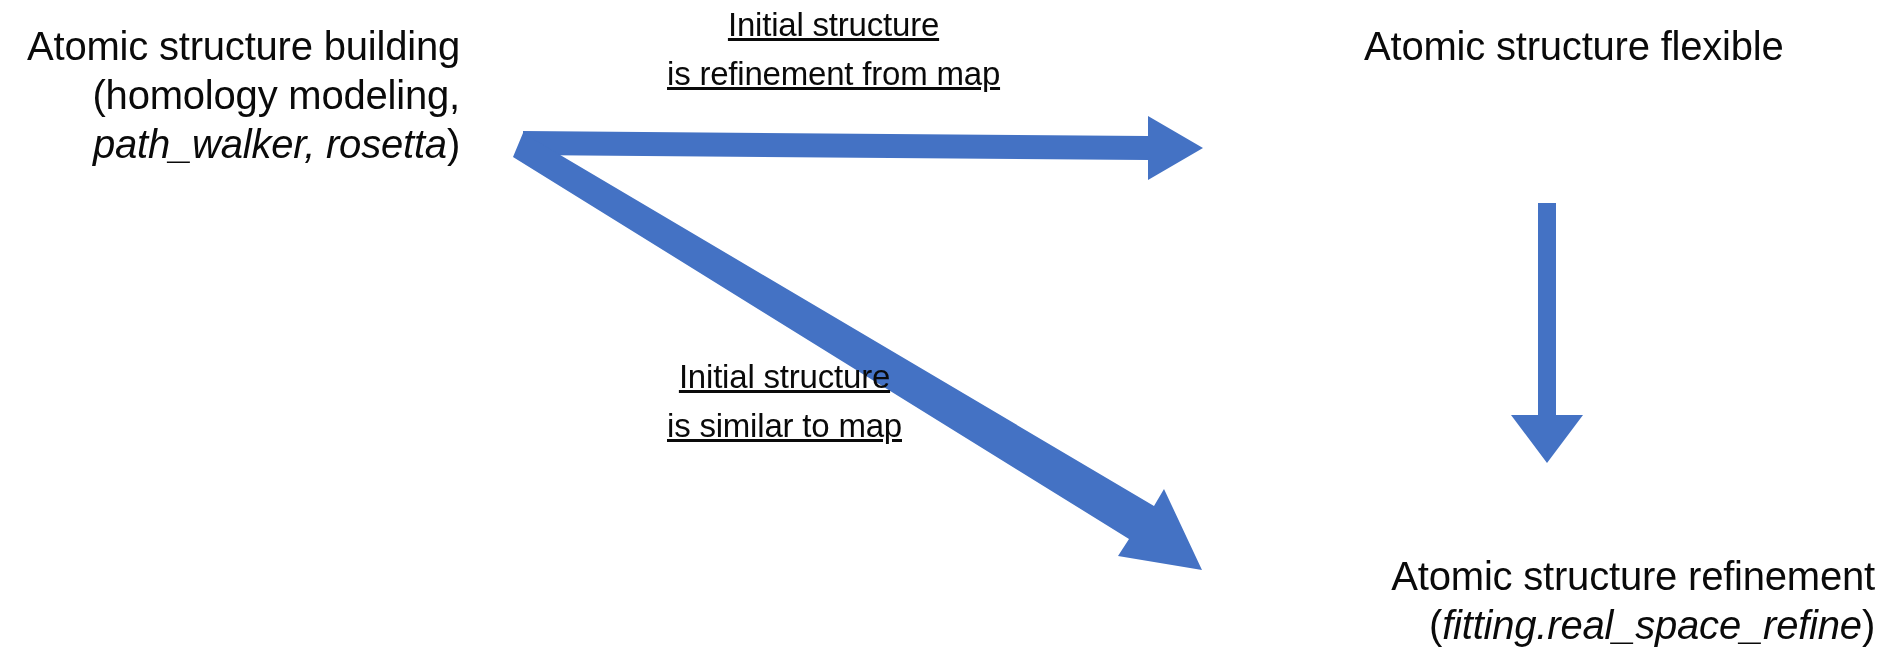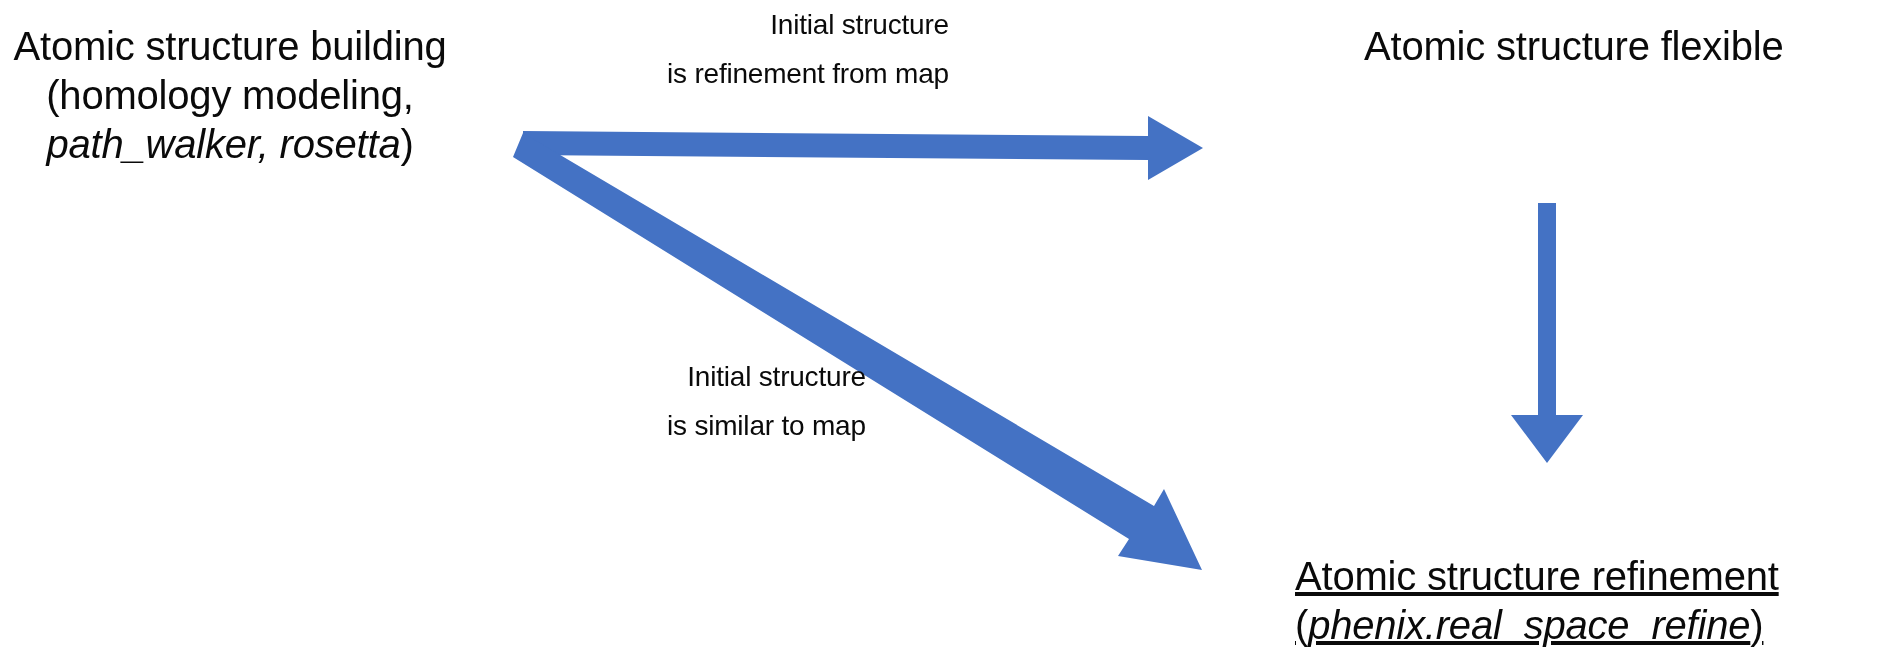--- a/index.html
+++ b/index.html
@@ -13,38 +13,39 @@
   }
   #canvas {
     position: relative;
     width: 1884px;
     height: 662px;
     background: #ffffff;
     overflow: hidden;
   }
   .textblock {
     position: absolute;
-    text-align: center;
+    text-align: right;
     font-size: 40px;
     line-height: 49px;
     color: #0a0a0a;
     white-space: nowrap;
     letter-spacing: -0.2px;
   }
   .textblock .ital {
     font-style: italic;
   }
   .label {
     position: absolute;
-    font-size: 28px;
+    font-size: 33px;
     line-height: 49px;
     color: #0a0a0a;
-    text-align: right;
+    text-align: center;
     white-space: nowrap;
     letter-spacing: -0.2px;
+    text-decoration: underline;
   }
   .line {
     display: block;
   }
 
   
   #block-building {
     left: 0px;
     top: 22px;
     width: 460px;
@@ -52,22 +53,21 @@
   #block-flexfit {
     left: 1364px;
     top: 22px;
     width: 470px;
     text-align: left;
   }
   #block-refine {
     left: 1295px;
     top: 552px;
     width: 580px;
-    text-align: left;
-    text-decoration: underline;
+    text-align: right;
   }
   #label-different {
     left: 667px;
     top: 0px;
   }
   #label-similar {
     left: 667px;
     top: 352px;
   }
 
@@ -114,16 +114,16 @@
     <span class="line">Initial structure</span>
     <span class="line">is similar to map</span>
   </div>
 
   <div class="textblock" id="block-flexfit">
     <span class="line">Atomic structure flexible</span>
   </div>
 
   <div class="textblock" id="block-refine">
     <span class="line">Atomic structure refinement</span>
-    <span class="line"><span>(</span><span class="ital">phenix.real_space_refine</span><span>)</span></span>
+    <span class="line"><span>(</span><span class="ital">fitting.real_space_refine</span><span>)</span></span>
   </div>
 
 </div>
 
 </body></html>

